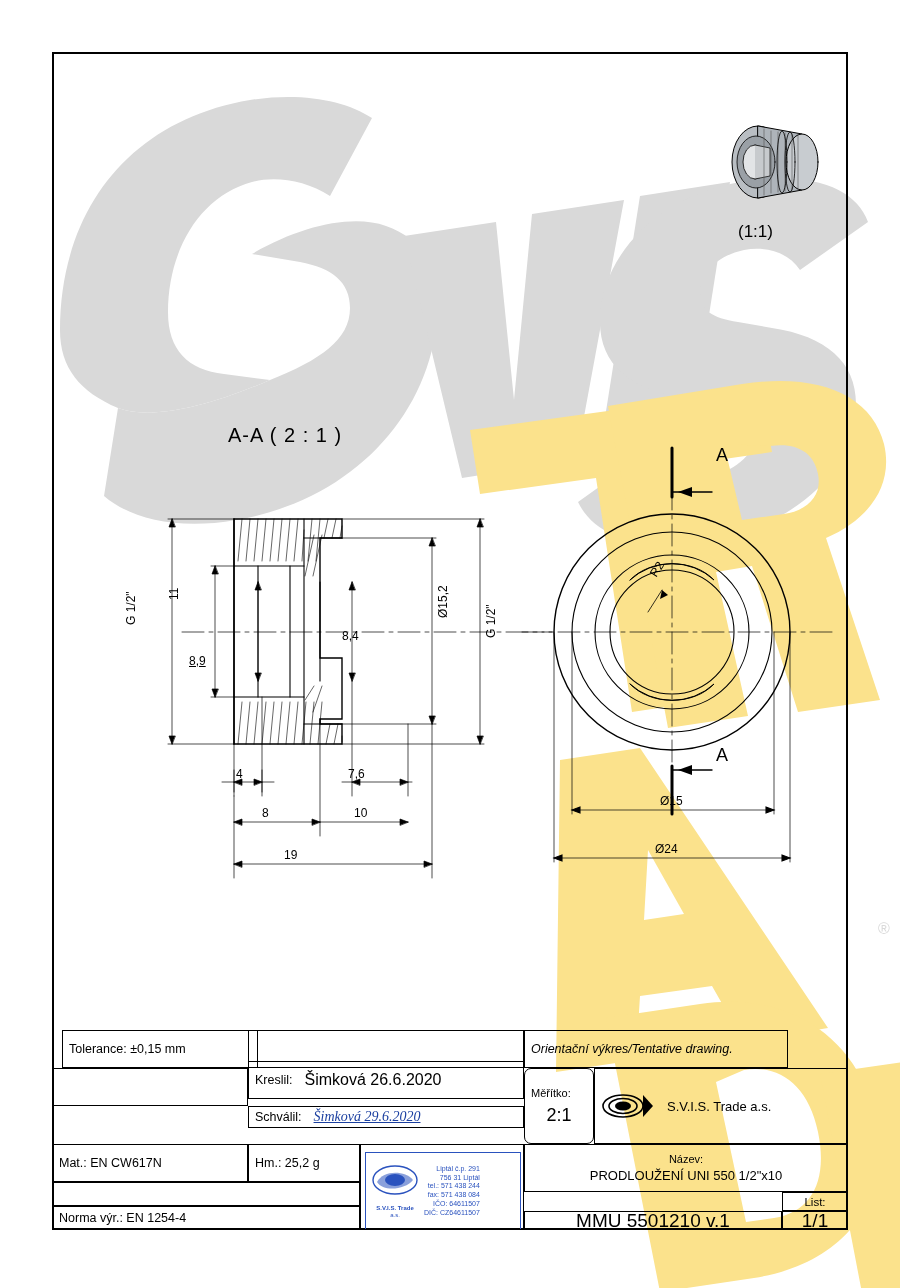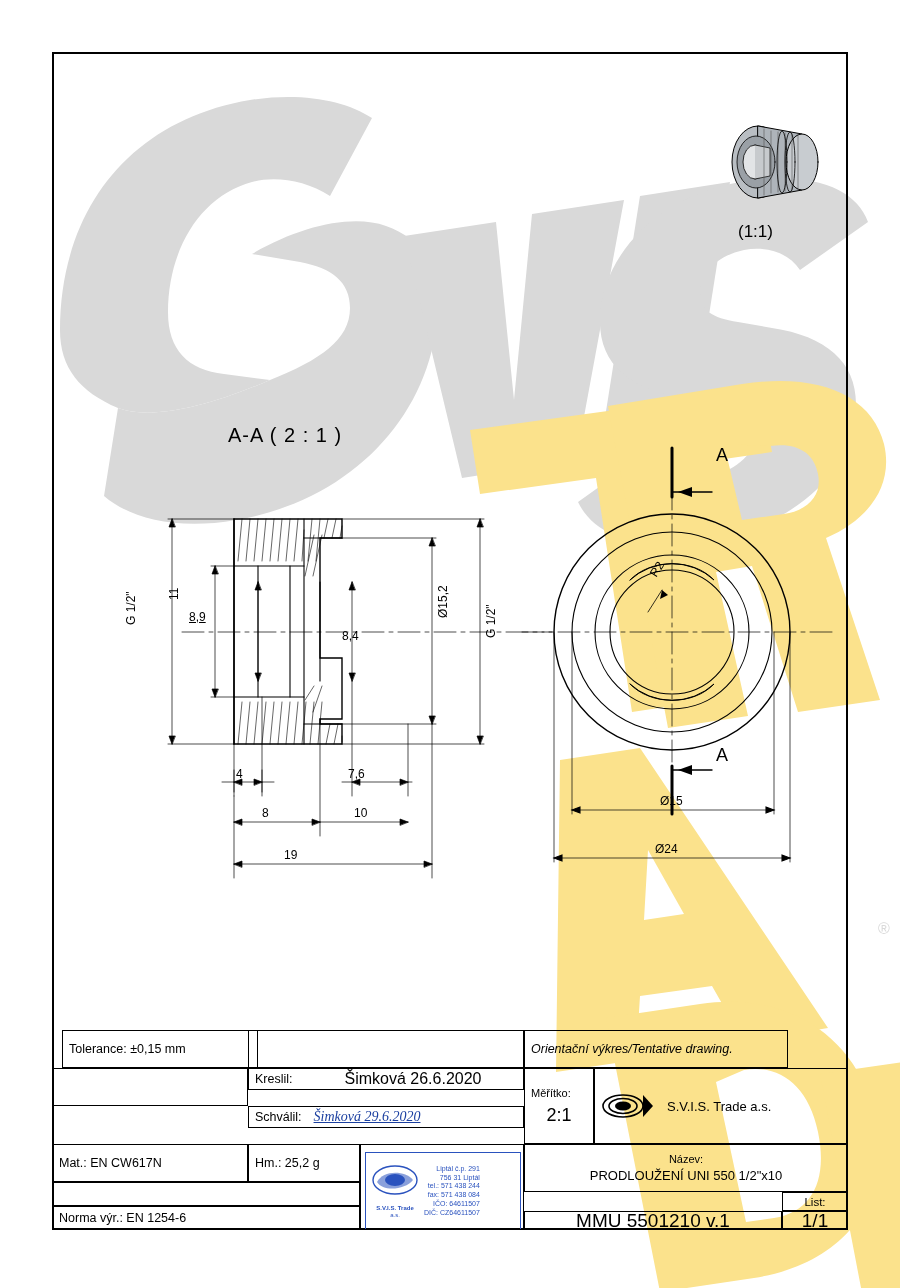--- a/index.html
+++ b/index.html
@@ -320,21 +320,21 @@
       <path d="M738 580 L738 810" stroke-width="0.7"></path>
     </g>
   </g>
 </svg>
 
 <div class="lbl" id="section-title">A-A ( 2 : 1 )</div>
 <div class="lbl" id="scale-1-1">(1:1)</div>
 
 <div class="lbl lbl-dim lbl-rot" style="left:124px; top:625px; transform:rotate(-90deg);">G 1/2"</div>
 <div class="lbl lbl-dim lbl-rot" style="left:167px; top:600px; transform:rotate(-90deg);">11</div>
-<div class="lbl lbl-dim" style="left:189px; top:610px;text-decoration:underline;">8,9</div>
+<div class="lbl lbl-dim" style="left:189px; top:654px;text-decoration:underline;">8,9</div>
 <div class="lbl lbl-dim" style="left:342px; top:629px;">8,4</div>
 <div class="lbl lbl-dim lbl-rot" style="left:436px; top:618px; transform:rotate(-90deg);">Ø15,2</div>
 <div class="lbl lbl-dim lbl-rot" style="left:484px; top:638px; transform:rotate(-90deg);">G 1/2"</div>
 
 <div class="lbl lbl-dim" style="left:236px; top:767px;">4</div>
 <div class="lbl lbl-dim" style="left:348px; top:767px;">7,6</div>
 <div class="lbl lbl-dim" style="left:262px; top:806px;">8</div>
 <div class="lbl lbl-dim" style="left:354px; top:806px;">10</div>
 <div class="lbl lbl-dim" style="left:284px; top:848px;">19</div>
 
@@ -349,25 +349,25 @@
 
   <div class="cell" style="left:10px; top:0; width:196px; height:38px;">
     <span class="tb-label">Tolerance: ±0,15 mm</span>
   </div>
   <div class="cell" style="left:196px; top:0; width:276px; height:38px;"></div>
   <div class="cell" style="left:472px; top:0; width:264px; height:38px;font-style:italic;">
     <span class="tb-label">Orientační výkres/Tentative drawing.</span>
   </div>
 
   <div class="cell" style="left:0; top:38px; width:196px; height:38px;"></div>
-  <div class="cell" style="left:196px; top:38px; width:276px; height:22px;gap:40px;">
+  <div class="cell" style="left:196px; top:31px; width:276px; height:38px;">
     <span class="tb-label">Kreslil:</span>
     <span class="big-name" style="margin-left:12px;">Šimková 26.6.2020</span>
   </div>
-  <div class="cell tb-col" style="left:472px; top:38px; width:70px; height:76px;">
+  <div class="cell tb-col" style="left:472px; top:38px; width:70px; height:76px;border-radius:7px;">
     <span class="tb-label" style="font-size:11px; align-self:flex-start;">Měřítko:</span>
     <span class="scale-val" style="margin-top:6px;">2:1</span>
   </div>
   <div class="cell" style="left:542px; top:38px; width:254px; height:76px;">
     <svg width="54" height="28" viewBox="0 0 54 28">
       <ellipse cx="22" cy="14" rx="20" ry="11" fill="none" stroke="#000" stroke-width="1.6"></ellipse>
       <ellipse cx="22" cy="14" rx="14" ry="7.5" fill="none" stroke="#000" stroke-width="1.6"></ellipse>
       <ellipse cx="22" cy="14" rx="8" ry="4.5" fill="#000"></ellipse>
       <path d="M42 3 L52 14 L42 25 Z" fill="#000"></path>
     </svg>
@@ -410,21 +410,21 @@
     <span class="tb-label" style="font-size:11px;">Název:</span>
     <span style="font-size:13px; margin-top:3px;">PRODLOUŽENÍ UNI 550 1/2"x10</span>
   </div>
 
   <div class="cell" style="left:0; top:152px; width:308px; height:24px;"></div>
   <div class="cell tb-center" style="left:730px; top:162px; width:66px; height:19px;">
     <span style="font-size:11.5px;">List:</span>
   </div>
 
   <div class="cell" style="left:0; top:176px; width:308px; height:24px;">
-    <span class="tb-label">Norma výr.: EN 1254-6</span>
+    <span class="tb-label">Norma výr.: EN 1254-4</span>
   </div>
   <div class="cell tb-center" style="left:472px; top:181px; width:258px; height:19px;">
     <span class="code-val">MMU 5501210 v.1</span>
   </div>
   <div class="cell tb-center" style="left:730px; top:181px; width:66px; height:19px;">
     <span class="list-val">1/1</span>
   </div>
 </div>
 
 </body></html>

